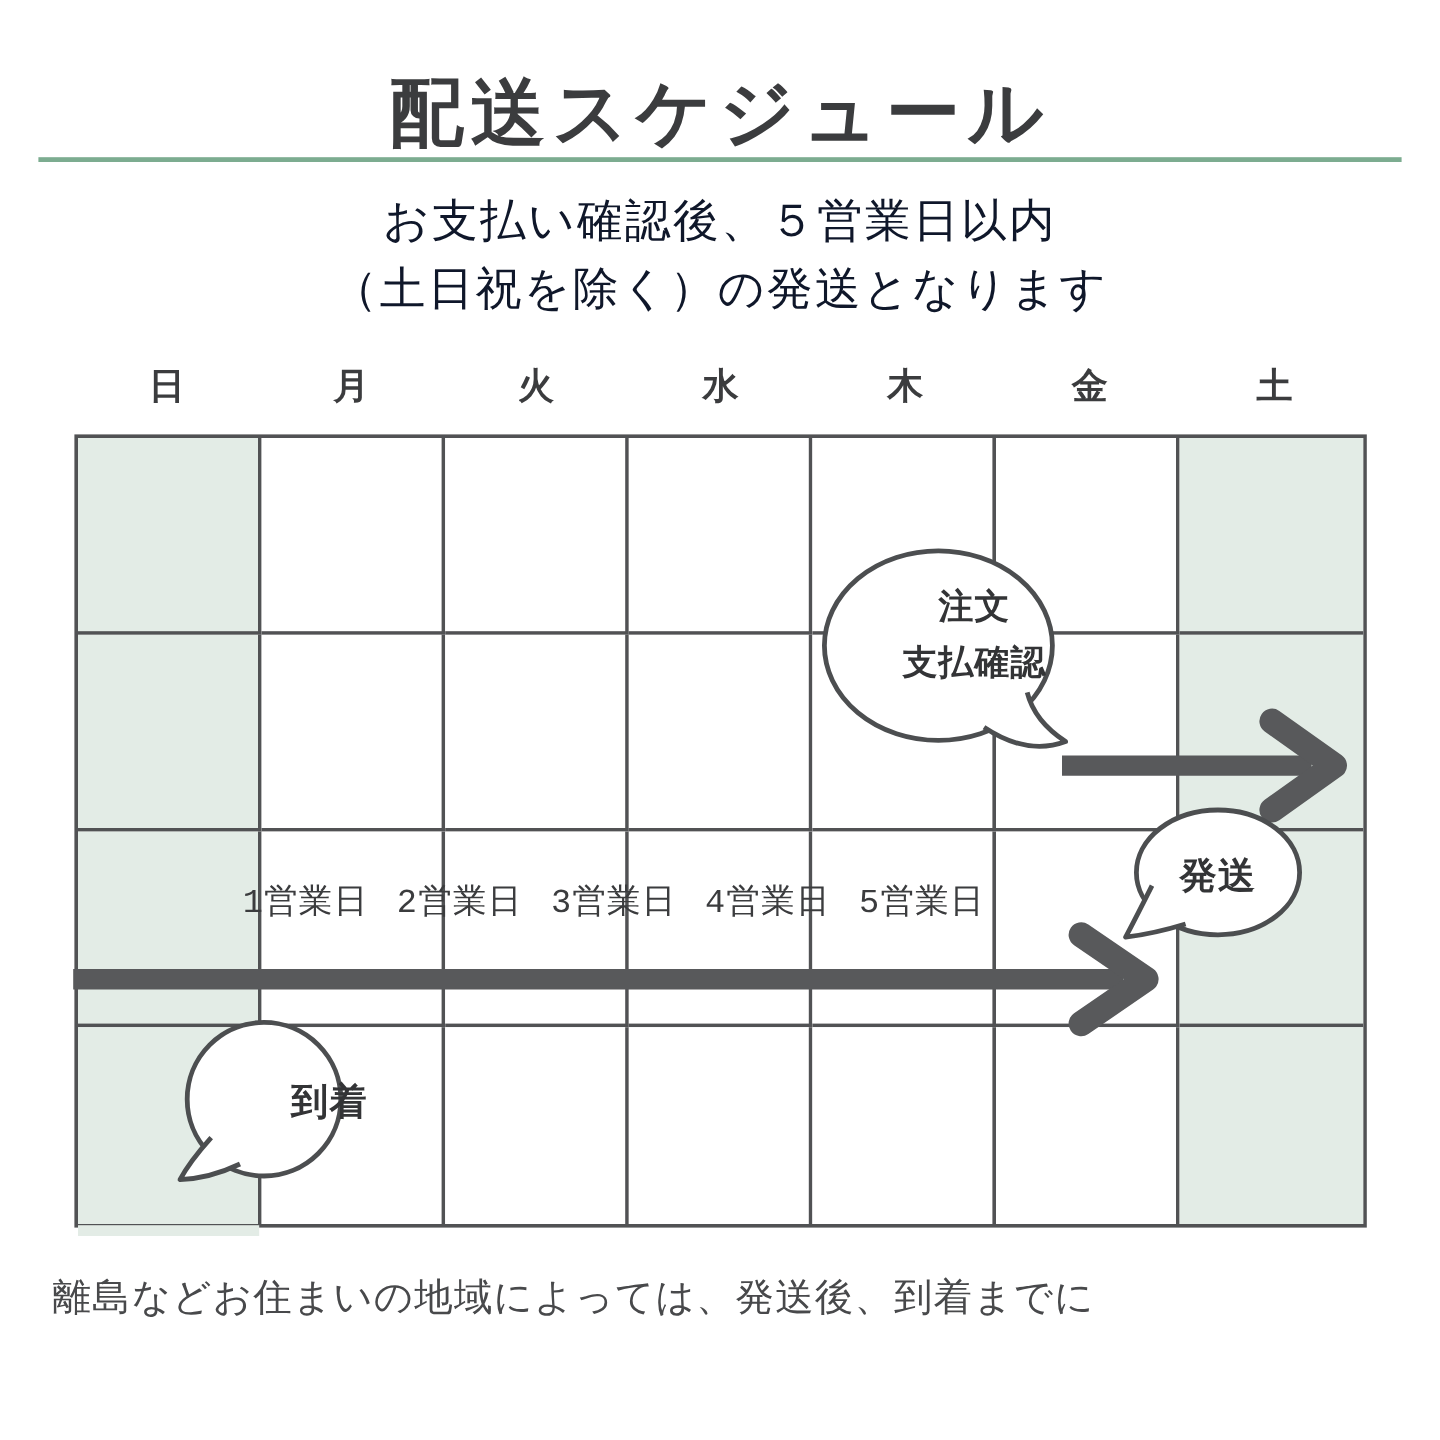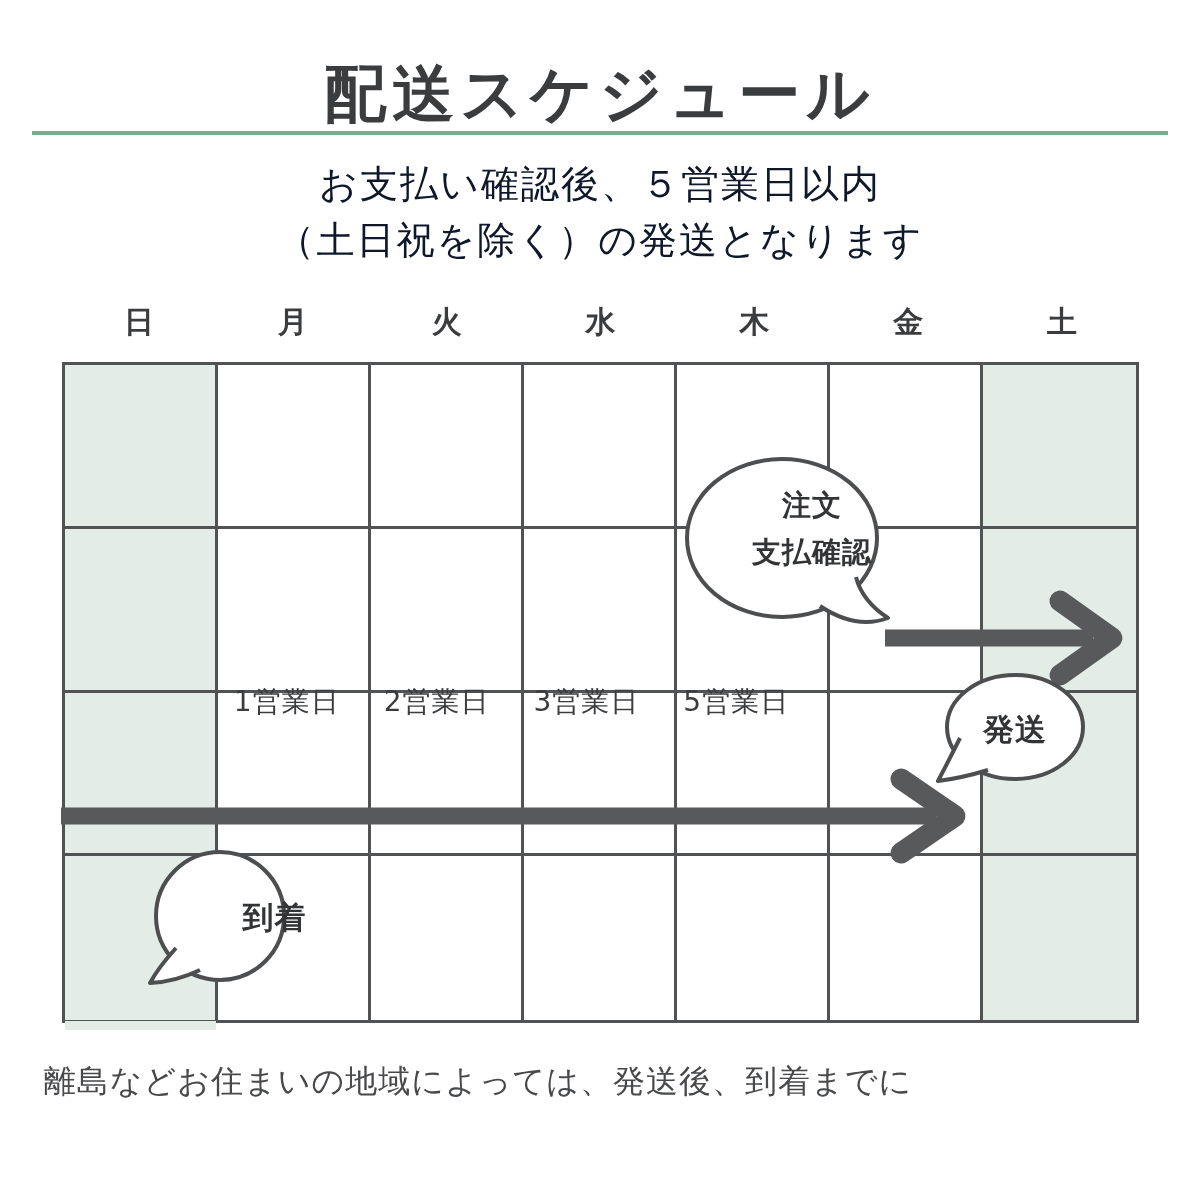--- a/index.html
+++ b/index.html
@@ -31,21 +31,21 @@
     border:3px solid #515254;box-sizing:border-box;
     display:grid;grid-template-columns:repeat(7,1fr);grid-template-rows:repeat(4,1fr);
     background:#ffffff;
   }
   .cell{border-right:3px solid #515254;border-bottom:3px solid #515254;background:#ffffff;}
   .cell.last-col{border-right:none;}
   .cell.last-row{border-bottom:none;}
   .cell.weekend{background:#e3ece6;}
   .green-stub{left:65px;top:1021px;width:151px;height:9px;background:#e3ece6;}
   
-  .bd-row{left:62px;top:683px;width:899px;display:flex;pointer-events:none;}
+  .bd-row{left:62px;top:732px;width:899px;display:flex;pointer-events:none;font-family:Liberation Mono, monospace;}
   .bd-row .bd{
     flex:1;text-align:center;font-size:28px;font-weight:500;color:#3b3c3e;letter-spacing:1px;
   }
   
   svg.overlay{left:0;top:0;width:1200px;height:1200px;pointer-events:none;z-index:5;}
   
   .bubble-text{
     text-align:center;z-index:6;color:#333436;font-weight:600;pointer-events:none;
   }
   .bt-order{left:692px;top:482px;width:240px;font-size:29px;line-height:47px;letter-spacing:1px;}
@@ -112,20 +112,21 @@
   <div class="cell last-row"></div>
   <div class="cell weekend last-col last-row"></div>
 </div>
 <div class="abs green-stub"></div>
 
 <div class="abs bd-row">
   <div class="bd"></div>
   <div class="bd">1営業日</div>
   <div class="bd">2営業日</div>
   <div class="bd">3営業日</div>
+  <div class="bd">4営業日</div>
   <div class="bd">5営業日</div>
   <div class="bd"></div>
 </div>
 
 <svg class="abs overlay" viewBox="0 0 1200 1200" xmlns="http://www.w3.org/2000/svg">
 
   <g>
     <line x1="885" y1="638" x2="1093" y2="638" stroke="#58595b" stroke-width="17"></line>
     <polyline points="1060,601 1112,638 1060,675" fill="none" stroke="#58595b" stroke-width="21" stroke-linecap="round" stroke-linejoin="round"></polyline>
   </g>

